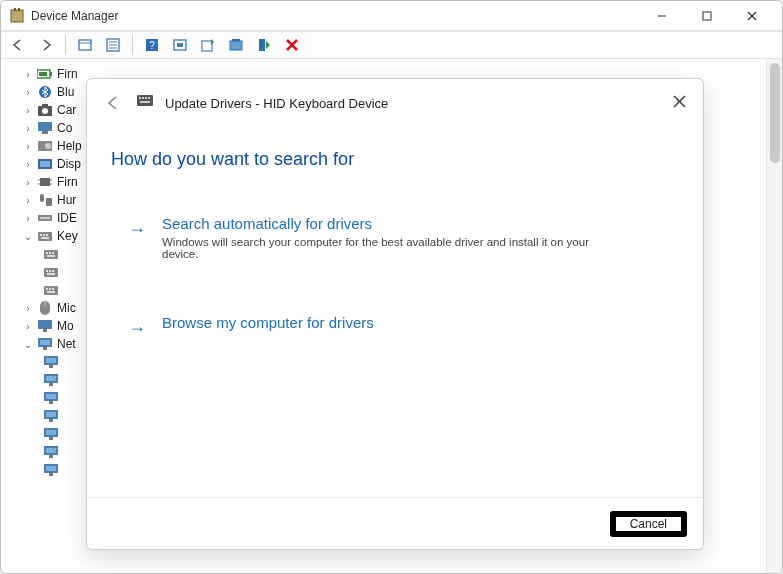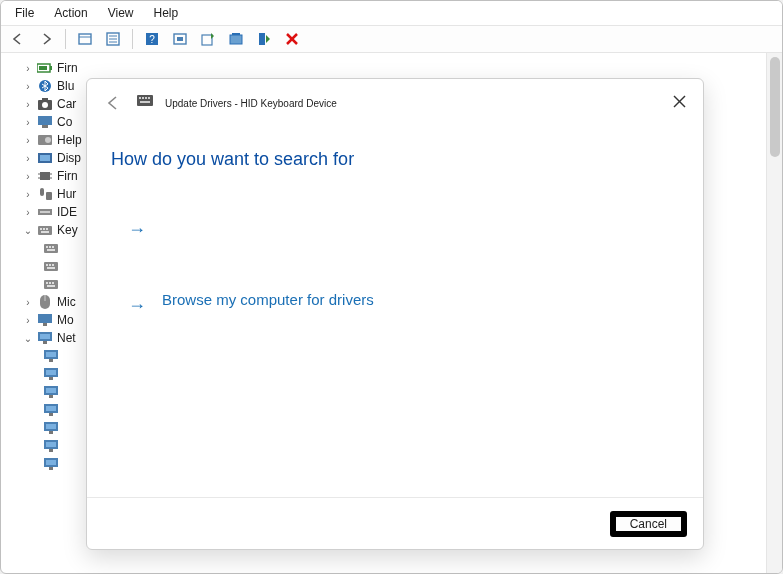--- a/index.html
+++ b/index.html
@@ -98,21 +98,21 @@
 }
 .dialog-header {
   height: 48px;
   display:flex;
   align-items:center;
   padding: 0 14px;
   gap: 12px;
 }
 .dialog-header .back { width:24px; height:24px; display:flex; align-items:center; justify-content:center; color:#555; }
 .dialog-header .devicon { width:16px; height:16px; }
-.dialog-header .dlg-title { font-size: 10px; color:#222; }
+.dialog-header .dlg-title { font-size: 13px; color:#222; }
 .dialog-close { position:absolute; top:8px; right:10px; width:28px; height:28px; display:flex; align-items:center; justify-content:center; color:#333; }
 .dialog-body { flex:1; padding: 4px 36px 10px 24px; }
 .dialog-heading { font-size: 18px; color: #0a4da2; margin: 18px 0 28px 0; font-weight: 400; }
 .option {
   border: 1px solid transparent;
   padding: 16px 16px 18px 16px;
   margin-bottom: 18px;
   display: flex;
   gap: 14px;
 }
@@ -137,27 +137,48 @@
   font-size:12px;
   color:#222;
   display:flex; align-items:center; justify-content:center;
 }
 </style>
 </head>
 <body>
 
 <div class="window">
 
-
-  <div class="menubar">
-    <span class="menu-item">File</span>
-    <span class="menu-item">Action</span>
-    <span class="menu-item">View</span>
-    <span class="menu-item">Help</span>
-  </div>
+  <div class="titlebar">
+    <span class="app-icon">
+      <svg viewBox="0 0 16 16">
+          <rect x="2" y="2" width="12" height="12" fill="#bfa76a" stroke="#6a5a2a"></rect>
+          <rect x="5" y="0" width="2" height="3" fill="#6a5a2a"></rect>
+          <rect x="9" y="0" width="2" height="3" fill="#6a5a2a"></rect>
+        </svg>
+    </span>
+    <span class="title">Device Manager</span>
+    <span class="spacer"></span>
+    <div class="winbtn">
+        <svg viewBox="0 0 10 10">
+          <line x1="1" y1="5" x2="9" y2="5" stroke="#333" stroke-width="1"></line>
+        </svg>
+      </div>
+    <div class="winbtn">
+        <svg viewBox="0 0 10 10">
+          <rect x="1" y="1" width="8" height="8" fill="none" stroke="#333" stroke-width="1"></rect>
+        </svg>
+      </div>
+    <div class="winbtn">
+        <svg viewBox="0 0 10 10">
+          <line x1="1" y1="1" x2="9" y2="9" stroke="#333" stroke-width="1.2"></line>
+          <line x1="9" y1="1" x2="1" y2="9" stroke="#333" stroke-width="1.2"></line>
+        </svg>
+      </div>
+  </div>
+
 
   <div class="toolbar">
     <div class="tbtn">
         <svg width="16" height="16" viewBox="0 0 16 16">
           <path d="M10 3 L4 8 L10 13" fill="none" stroke="#555" stroke-width="1.6"></path>
         </svg>
       </div>
     <div class="tbtn">
         <svg width="16" height="16" viewBox="0 0 16 16">
           <path d="M6 3 L12 8 L6 13" fill="none" stroke="#555" stroke-width="1.6"></path>
@@ -490,20 +511,24 @@
     <svg width="13" height="13" viewBox="0 0 13 13">
         <line x1="1" y1="1" x2="12" y2="12" stroke="#333" stroke-width="1.4"></line>
         <line x1="12" y1="1" x2="1" y2="12" stroke="#333" stroke-width="1.4"></line>
       </svg>
   </div>
   <div class="dialog-body">
     <div class="dialog-heading">How do you want to search for</div>
 
     <div class="option">
       <div class="arrow">→</div>
+      <div>
+        <div class="opt-title">Search automatically for drivers</div>
+        <div class="opt-desc">Windows will search your computer for the best available driver and install it on your device.</div>
+      </div>
     </div>
 
     <div class="option">
       <div class="arrow">→</div>
       <div>
         <div class="opt-title">Browse my computer for drivers</div>
       </div>
     </div>
   </div>
   <div class="dialog-footer">

